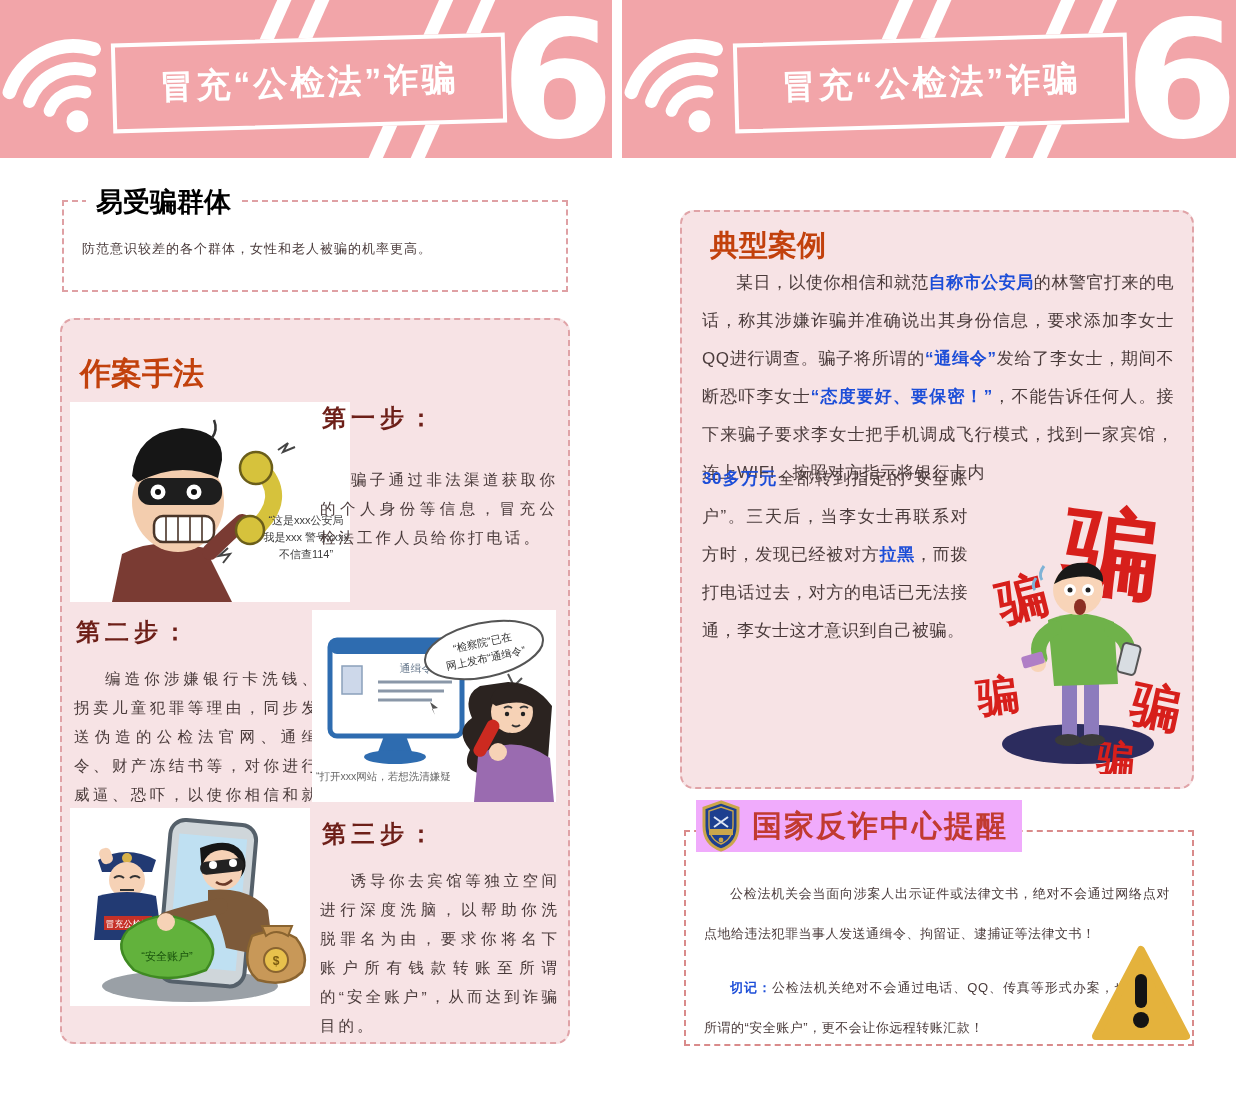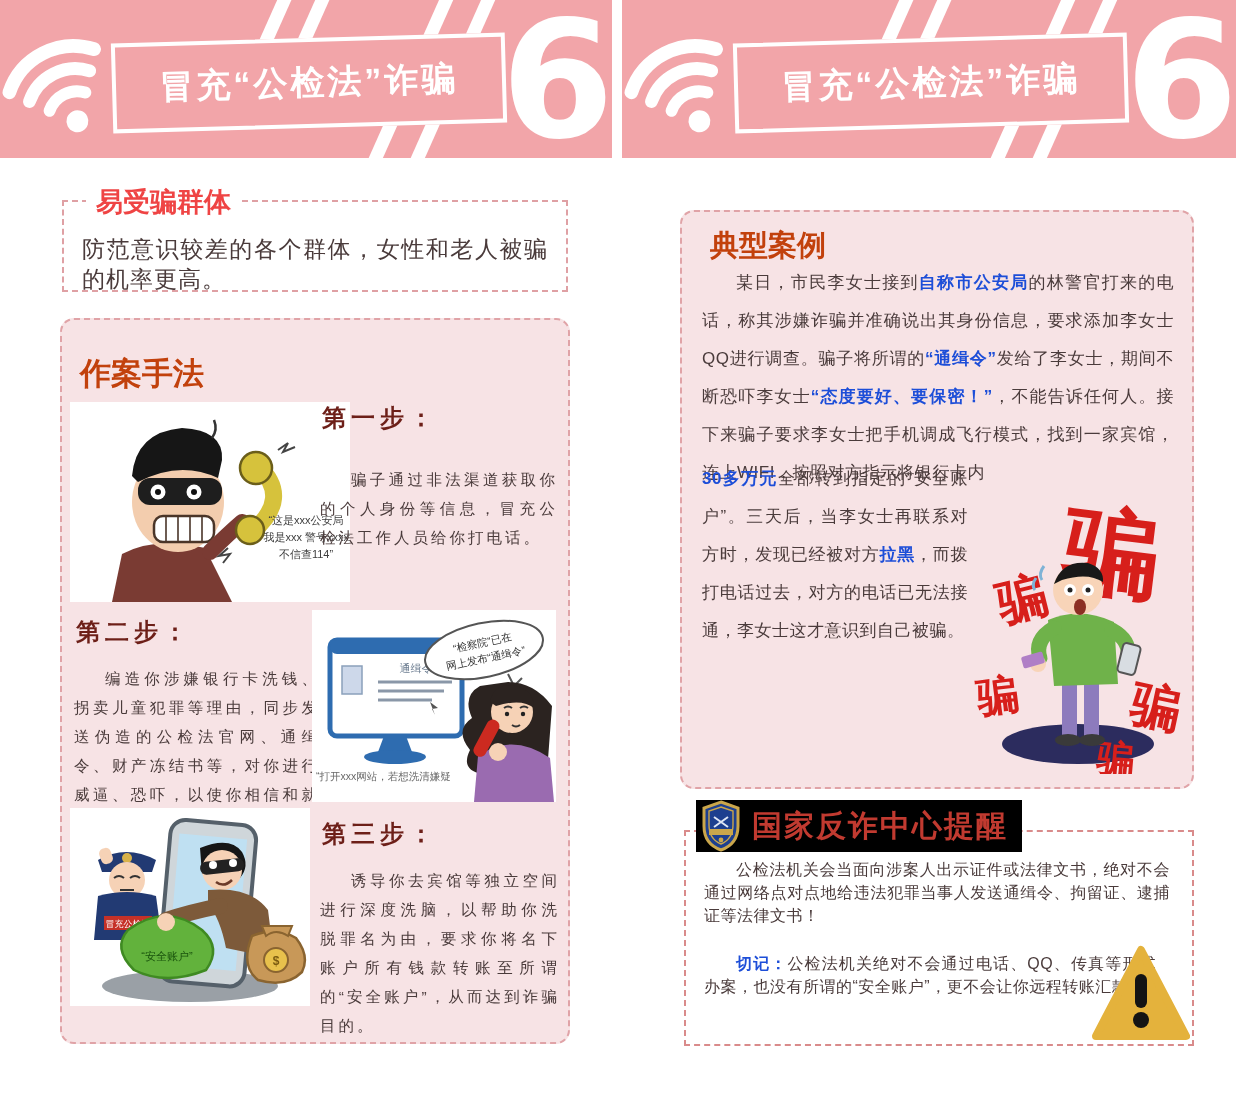--- a/index.html
+++ b/index.html
@@ -18,39 +18,39 @@
   .st-d{left:446px;top:-40px;height:240px;z-index:1;}
   .wifi{position:absolute;left:-4px;top:22px;width:128px;height:130px;transform:rotate(-27deg);}
   .title-frame{position:absolute;left:112px;top:38px;width:386px;height:82px;border:4px solid #fff;
                background:#f2a5a9;transform:rotate(-1.6deg);display:flex;align-items:center;
                justify-content:center;z-index:2;}
   .title-frame span{color:#fff;font-size:34px;font-weight:bold;letter-spacing:3px;white-space:nowrap;}
   .big-num{position:absolute;right:-2px;top:6px;font-size:162px;font-weight:800;color:#fff;
            line-height:150px;z-index:3;font-family:"DejaVu Sans",sans-serif;}
 
   
-  .sec-label{position:absolute;background:#fff;padding:0 10px;color:#ef4444;font-weight:bold;z-index:3;white-space:nowrap;}
+  .sec-label{position:absolute;background:#fff;padding:0 10px;color:#000000;font-weight:bold;z-index:3;white-space:nowrap;}
   .panel-title{position:absolute;color:#c2410c;font-weight:bold;white-space:nowrap;}
   .step-head{position:absolute;font-size:24px;font-weight:bold;color:#6d1f18;letter-spacing:5px;white-space:nowrap;}
   .para{position:absolute;color:#4a3b3b;text-align:justify;text-justify:inter-character;}
   .m-para{font-size:15.5px;line-height:29px;letter-spacing:3px;}
   .c-para{font-size:17px;line-height:38px;letter-spacing:0.5px;}
-  .r-para{font-size:16px;line-height:23px;letter-spacing:0.5px;}
+  .r-para{font-size:13px;line-height:40px;letter-spacing:0.5px;margin-top:16px;}
   .indent{text-indent:2em;}
   .em{font-weight:bold;color:#1d4ed8;}
 
   
   .vuln-box{position:absolute;left:62px;top:200px;width:502px;height:88px;border:2px dashed #dfa0a4;background:#fff;}
   .methods-box{position:absolute;left:60px;top:318px;width:506px;height:722px;background:#f7e3e5;
                border:2px dashed #e0a3a7;border-radius:14px;}
   .img-card{position:absolute;background:#fff;}
   .case-box{position:absolute;left:58px;top:210px;width:510px;height:575px;background:#f7e3e5;
             border:2px dashed #e0a3a7;border-radius:14px;}
   .rem-box{position:absolute;left:62px;top:830px;width:506px;height:212px;background:#fff;border:2px dashed #d98b8b;}
-  .rem-title-row{position:absolute;left:74px;top:800px;display:flex;align-items:center;background:#000000;
+  .rem-title-row{position:absolute;left:74px;top:800px;display:flex;align-items:center;background:#f0abfc;
                  padding:0 14px 0 4px;z-index:3;}
   .rem-title-row span{font-size:30px;font-weight:800;color:#c13a30;letter-spacing:2px;white-space:nowrap;}
   .warn-tri{position:absolute;left:470px;top:944px;width:98px;height:100px;z-index:4;}
 </style>
 </head>
 <body>
 
 <div class="poster">
 
   <div class="page" id="pageL">
@@ -67,21 +67,21 @@
         <path d="M18,50 A74,74 0 0 1 122,50" stroke="#fff" stroke-width="15" fill="none" stroke-linecap="round"></path>
       </svg>
       <div class="title-frame">
         <span>冒充“公检法”诈骗</span>
       </div>
       <div class="big-num">6</div>
     </div>
 
     <div class="sec-label" style="left:86px;top:184px;font-size:27px;">易受骗群体</div>
     <div class="vuln-box"></div>
-    <div class="para" style="left:82px;top:234px;width:466px;font-size:23px;letter-spacing:1px;line-height:30px;">防范意识较差的各个群体，女性和老人被骗的机率更高。</div>
+    <div class="para" style="left:82px;top:234px;width:466px;font-size:13px;letter-spacing:1px;line-height:30px;">防范意识较差的各个群体，女性和老人被骗的机率更高。</div>
 
     <div class="methods-box"></div>
     <div class="panel-title" style="left:80px;top:338px;font-size:31px;margin-top:15px;">作案手法</div>
 
     <div class="img-card" style="left:70px;top:402px;width:240px;height:200px;padding-left:40px;">
       <svg viewBox="0 0 240 200" width="240" height="200">
         <path d="M2,200 L12,152 Q45,134 95,146 L122,200 Z" fill="#7a3b33"></path>
         <ellipse cx="68" cy="100" rx="46" ry="50" fill="#f3cdae"></ellipse>
         <path d="M22,74 Q26,30 72,26 Q114,28 112,58 L108,76 Q70,58 28,80 Z" fill="#161616"></path>
         <rect x="28" y="76" width="84" height="27" rx="12" fill="#1e1e1e"></rect>
@@ -190,21 +190,21 @@
         <path d="M18,50 A74,74 0 0 1 122,50" stroke="#fff" stroke-width="15" fill="none" stroke-linecap="round"></path>
       </svg>
       <div class="title-frame">
         <span>冒充“公检法”诈骗</span>
       </div>
       <div class="big-num">6</div>
     </div>
 
     <div class="case-box"></div>
     <div class="panel-title" style="left:88px;top:226px;font-size:29px;">典型案例</div>
-    <div class="para c-para indent" style="left:80px;top:264px;width:472px;"><span>某日，市民李女士接到</span><span class="em">自称市公安局</span><span>的林警官打来的电话，称其涉嫌诈骗并准确说出其身份信息，要求添加李女士QQ进行调查。骗子将所谓的</span><span class="em">“通缉令”</span><span>发给了李女士，期间不断恐吓李女士</span><span class="em">“态度要好、要保密！”</span><span>，不能告诉任何人。接下来骗子要求李女士把手机调成飞行模式，找到一家宾馆，连上WIFI，按照对方指示将银行卡内</span></div>
+    <div class="para c-para indent" style="left:80px;top:264px;width:472px;"><span>某日，以使你相信和就范</span><span class="em">自称市公安局</span><span>的林警官打来的电话，称其涉嫌诈骗并准确说出其身份信息，要求添加李女士QQ进行调查。骗子将所谓的</span><span class="em">“通缉令”</span><span>发给了李女士，期间不断恐吓李女士</span><span class="em">“态度要好、要保密！”</span><span>，不能告诉任何人。接下来骗子要求李女士把手机调成飞行模式，找到一家宾馆，连上WIFI，按照对方指示将银行卡内</span></div>
     <div class="para c-para" style="left:80px;top:460px;width:266px;"><span class="em">30多万元</span><span>全部转到指定的“安全账户”。三天后，当李女士再联系对方时，发现已经被对方</span><span class="em">拉黑</span><span>，而拨打电话过去，对方的电话已无法接通，李女士这才意识到自己被骗。</span></div>
 
     <div style="position:absolute;left:348px;top:458px;width:218px;height:316px;">
       <svg viewBox="0 0 218 316" width="218" height="316">
         <ellipse cx="108" cy="286" rx="76" ry="20" fill="#2c2c5e"></ellipse>
         <text x="142" y="128" font-size="96" font-weight="bold" fill="#d71f1b" text-anchor="middle" transform="rotate(7 142 96)">骗</text>
         <text x="52" y="158" font-size="50" font-weight="bold" fill="#d71f1b" text-anchor="middle" transform="rotate(-14 52 140)">骗</text>
         <text x="28" y="252" font-size="42" font-weight="bold" fill="#d71f1b" text-anchor="middle" transform="rotate(-7 28 238)">骗</text>
         <text x="186" y="266" font-size="50" font-weight="bold" fill="#d71f1b" text-anchor="middle" transform="rotate(12 186 250)">骗</text>
         <text x="146" y="314" font-size="38" font-weight="bold" fill="#d71f1b" text-anchor="middle" transform="rotate(5 146 300)">骗</text>

